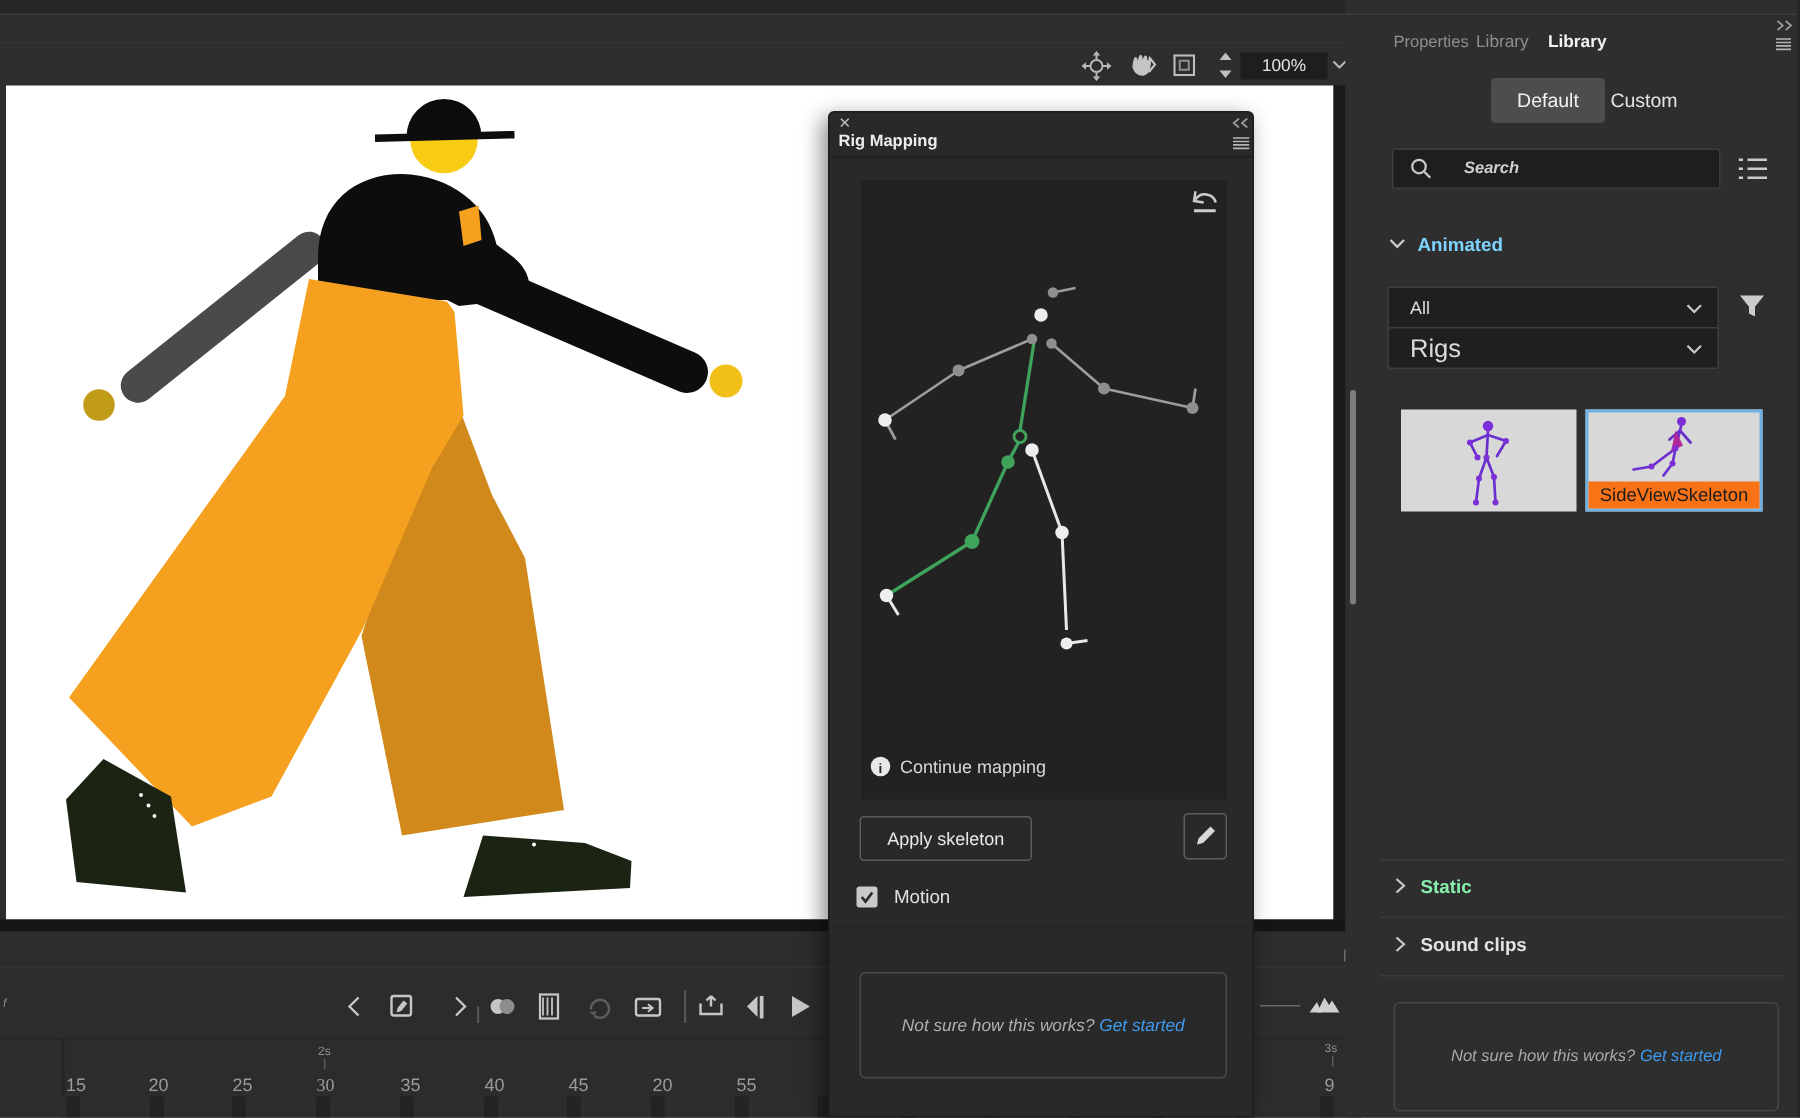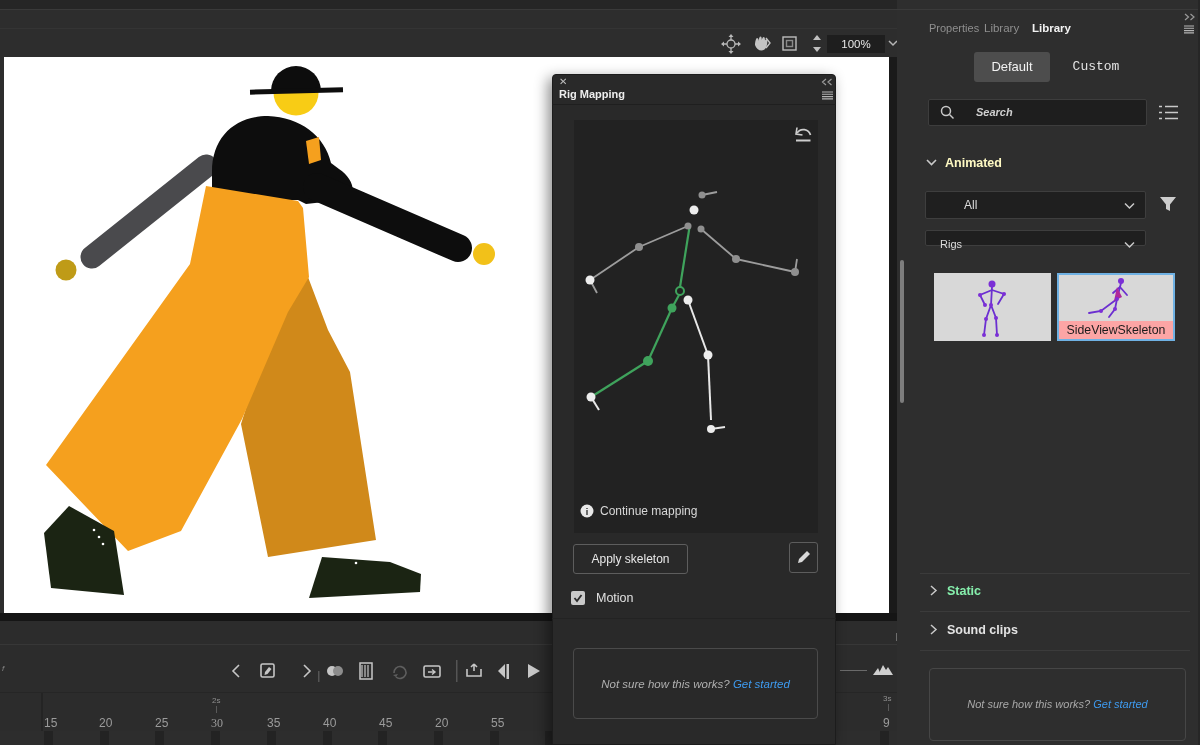--- a/index.html
+++ b/index.html
@@ -172,50 +172,50 @@
     <path d="M1 1 L4.5 4 L1 7 M6.5 1 L10 4 L6.5 7" stroke="#9a9a9a" stroke-width="1.2" fill="none"></path>
   </svg>
 <div class="abs" style="left:929px;top:22px;color:#8f8f8f;font-size:11px;">Properties</div>
 <div class="abs" style="left:984px;top:22px;color:#8f8f8f;font-size:11.5px;">Library</div>
 <div class="abs" style="left:1032px;top:22px;color:#f2f2f2;font-size:11.5px;font-weight:bold;">Library</div>
 <svg class="abs" style="left:1184px;top:25px;" width="10" height="9">
     <path d="M0 1 h10 M0 3.3 h10 M0 5.6 h10 M0 7.9 h10" stroke="#b5b5b5" stroke-width="1.1"></path>
   </svg>
 <div class="abs" style="left:1198px;top:0;width:2px;height:745px;background:#262626;"></div>
 
-<div class="abs" style="left:974px;top:52px;width:76px;height:30px;background:#4d4d4d;border-radius:3px;color:#f2f2f2;font-size:13px;line-height:30px;text-align:center;">Default</div>
-<div class="abs" style="left:1058px;top:52px;width:76px;height:30px;color:#e3e3e3;font-size:13px;line-height:30px;text-align:center;font-family:Liberation Mono, monospace;">Custom</div>
+<div class="abs" style="left:994px;top:52px;width:76px;height:30px;background:#4d4d4d;border-radius:3px;color:#f2f2f2;font-size:13px;line-height:30px;text-align:center;">Default</div>
+<div class="abs" style="left:1058px;top:52px;width:76px;height:30px;color:#e3e3e3;font-size:13px;line-height:30px;text-align:center;">Custom</div>
 
 <div class="abs" style="left:928px;top:99px;width:219px;height:27px;background:#1e1e1e;border:1px solid #3d3d3d;border-radius:2px;"></div>
 <svg class="abs" style="left:939px;top:104px;" width="16" height="16">
     <circle cx="7" cy="7" r="4.5" stroke="#c9c9c9" stroke-width="1.5" fill="none"></circle>
     <path d="M10.5 10.5 l4 4" stroke="#c9c9c9" stroke-width="1.5"></path>
   </svg>
 <div class="abs" style="left:976px;top:106px;color:#cfcfcf;font-size:11px;font-style:italic;font-weight:bold;">Search</div>
 <svg class="abs" style="left:1159px;top:104px;" width="20" height="17" viewBox="0 0 20 17">
   <g stroke="#c9c9c9" stroke-width="1.6">
       <path d="M0 2.5 h3 M6 2.5 h13 M0 8.5 h3 M6 8.5 h13 M0 14.5 h3 M6 14.5 h13"></path>
     </g>
 </svg>
 
 <svg class="abs" style="left:926px;top:158px;" width="11" height="9">
     <path d="M1 2 l4.5 4.5 L10 2" stroke="#c9c9c9" stroke-width="1.6" fill="none"></path>
   </svg>
-<div class="abs" style="left:945px;top:156px;color:#fef9c3;font-size:12.5px;font-weight:bold;">Animated</div>
-
-<div class="abs" style="left:925px;top:191px;width:221px;height:28px;background:#1f1f1f;border:1px solid #3e3e3e;border-radius:2px;color:#dcdcdc;font-size:12px;line-height:27px;padding-left:24px;">
+<div class="abs" style="left:945px;top:156px;color:#7dd3fc;font-size:12.5px;font-weight:bold;">Animated</div>
+
+<div class="abs" style="left:925px;top:191px;width:221px;height:28px;background:#1f1f1f;border:1px solid #3e3e3e;border-radius:2px;color:#dcdcdc;font-size:12px;line-height:27px;">
   <span style="margin-left:14px;">All</span>
   <svg class="abs" style="right:10px;top:10px;" width="11" height="9">
       <path d="M1 1.5 l4.5 4.5 L10 1.5" stroke="#c9c9c9" stroke-width="1.5" fill="none"></path>
     </svg>
 </div>
 <svg class="abs" style="left:1159px;top:196px;" width="18" height="17">
     <path d="M1 1 H17 L11 8.5 V15 L7 13 V8.5 Z" fill="#cdcdcd"></path>
   </svg>
-<div class="abs" style="left:925px;top:230px;width:221px;height:16px;background:#1f1f1f;border:1px solid #3e3e3e;border-radius:2px;color:#dcdcdc;font-size:11px;line-height:27px;">
+<div class="abs" style="left:925px;top:218px;width:221px;height:28px;background:#1f1f1f;border:1px solid #3e3e3e;border-radius:2px;color:#dcdcdc;font-size:17px;line-height:27px;">
   <span style="margin-left:14px;">Rigs</span>
   <svg class="abs" style="right:10px;top:10px;" width="11" height="9">
       <path d="M1 1.5 l4.5 4.5 L10 1.5" stroke="#c9c9c9" stroke-width="1.5" fill="none"></path>
     </svg>
 </div>
 
 <div class="abs" style="left:934px;top:273px;width:117px;height:68px;background:#d8d8d8;"></div>
 <svg class="abs" style="left:934px;top:273px;" width="117" height="68" viewBox="0 0 117 68">
   <g stroke="#6b2fd0" stroke-width="1.8" fill="none" stroke-linecap="round">
     <path d="M58 14 L57 32 M57 32 L52 46 L50 62 M57 32 L62 45 L63 62"></path>
@@ -242,21 +242,21 @@
   <g fill="#b0279a">
       <path d="M58 12 L63 22 L55 26 Z"></path>
     </g>
   <g fill="#7b2fd6">
       <circle cx="62" cy="6" r="3"></circle>
       <circle cx="58" cy="24" r="2"></circle>
       <circle cx="42" cy="36" r="2"></circle>
       <circle cx="56" cy="34" r="2"></circle>
     </g>
 </svg>
-<div class="abs" style="left:1059px;top:321px;width:114px;height:18px;background:#fca5a5;color:#1c1c1c;font-size:12.3px;line-height:18px;text-align:center;">SideViewSkeleton</div>
+<div class="abs" style="left:1059px;top:321px;width:114px;height:18px;background:#f97316;color:#1c1c1c;font-size:12.3px;line-height:18px;text-align:center;">SideViewSkeleton</div>
 
 <div class="abs" style="left:920px;top:573px;width:270px;height:1px;background:#3b3b3b;"></div>
 <svg class="abs" style="left:929px;top:585px;" width="9" height="11">
     <path d="M2 1 l5 4.5 L2 10" stroke="#c9c9c9" stroke-width="1.5" fill="none"></path>
   </svg>
 <div class="abs" style="left:947px;top:584px;color:#86efac;font-size:12.5px;font-weight:bold;">Static</div>
 <div class="abs" style="left:920px;top:611px;width:270px;height:1px;background:#3b3b3b;"></div>
 <svg class="abs" style="left:929px;top:624px;" width="9" height="11">
     <path d="M2 1 l5 4.5 L2 10" stroke="#c9c9c9" stroke-width="1.5" fill="none"></path>
   </svg>

